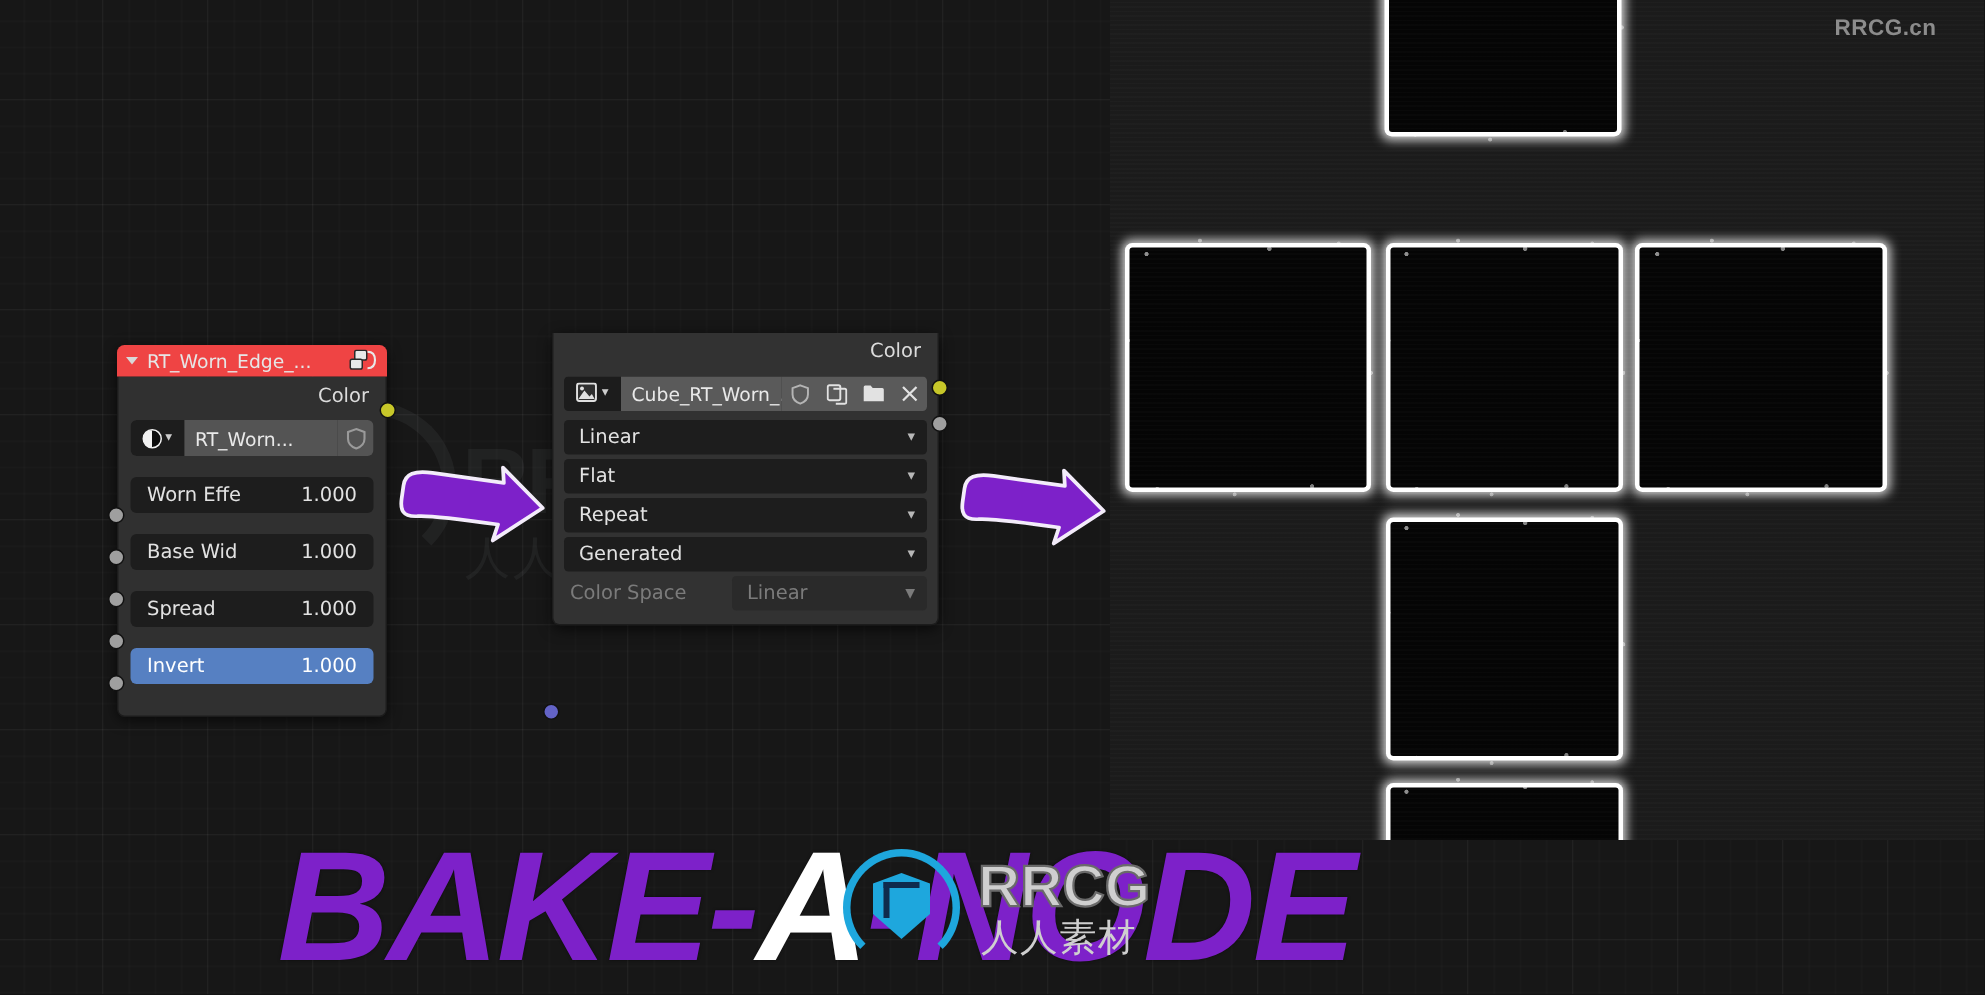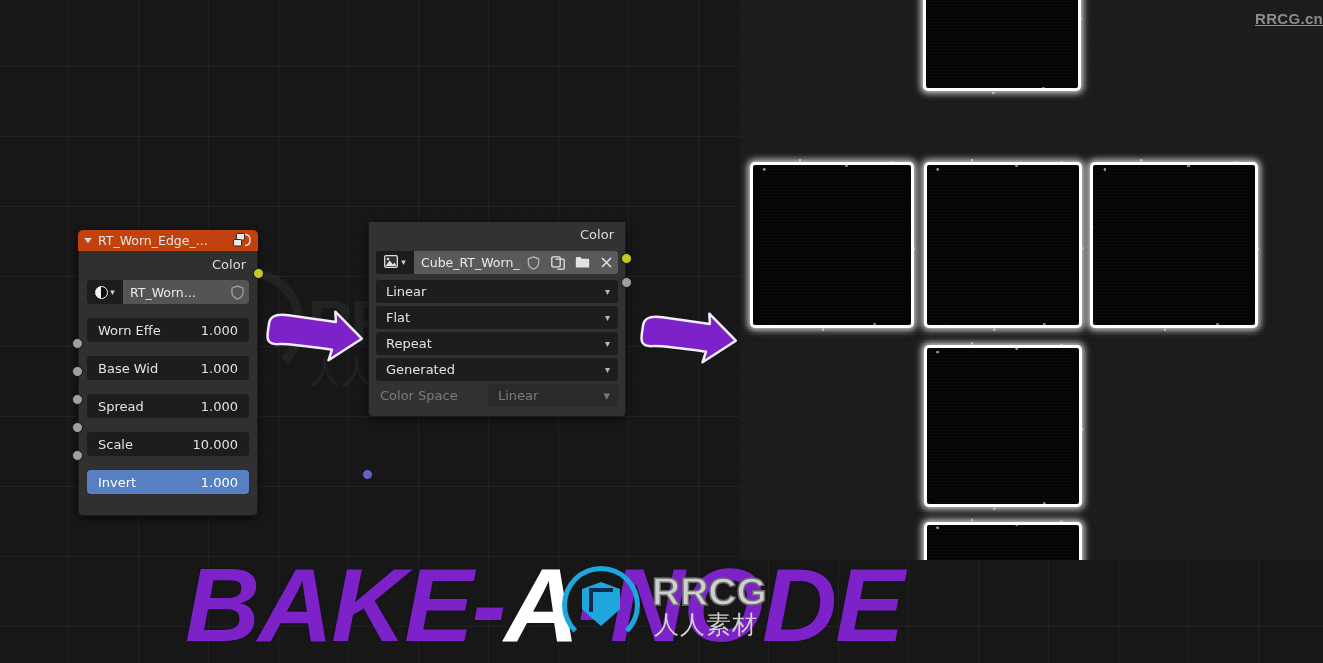--- a/index.html
+++ b/index.html
@@ -130,21 +130,21 @@
     position:absolute;
     width:11px; height:11px; border-radius:50%;
     border:1px solid #111;
   }
   .socket.color  { background:#c7c729; }
   .socket.gray   { background:#9f9f9f; }
   .socket.vector { background:#6363c7; }
 
   
   #nodeA { left:78px; top:230px; width:180px; }
-  #nodeA .node-header { background:#c2410c; }
+  #nodeA .node-header { background:#ef4444; }
   #nodeA .node-body { padding:0 0 7px 0; }
   .out-row {
     height:26px; display:flex; align-items:center; justify-content:flex-end;
     padding-right:11px; font-size:13px; color:#dcdcdc;
   }
   .dblock-row {
     display:flex; align-items:center;
     margin:3px 8px 8px 8px; height:24px;
     border-radius:4px; overflow:hidden;
   }
@@ -275,21 +275,21 @@
 
   <div class="uv-region">
     <div class="uv-cell" style="left:186px; top:-58px;  width:152px; height:146px;"></div>
     <div class="uv-cell" style="left:13px;  top:165px;  width:158px; height:160px;"></div>
     <div class="uv-cell" style="left:187px; top:165px;  width:152px; height:160px;"></div>
     <div class="uv-cell" style="left:353px; top:165px;  width:162px; height:160px;"></div>
     <div class="uv-cell" style="left:187px; top:348px;  width:152px; height:156px;"></div>
     <div class="uv-cell" style="left:187px; top:525px;  width:152px; height:140px;"></div>
     <div class="uv-noise"></div>
   </div>
-  <div class="uv-watermark" style="position:absolute; right:0; top:10px; z-index:6;text-decoration:underline;">RRCG.cn</div>
+  <div class="uv-watermark" style="position:absolute; right:32px; top:10px; z-index:6;">RRCG.cn</div>
 
   <div class="node" id="nodeA">
     <div class="node-header">
       <span class="collapse-tri"></span>
       <span>RT_Worn_Edge_...</span>
       <span style="position:absolute; right:6px; top:3px;">
         <svg width="20" height="15" viewBox="0 0 20 15">
           <rect x="4.5" y="0.5" width="8" height="6.5" rx="1.2" fill="#e8e8e8" stroke="#2a2a2a" stroke-width="1"></rect>
           <rect x="1.5" y="6.5" width="8" height="6.5" rx="1.2" fill="#e8e8e8" stroke="#2a2a2a" stroke-width="1"></rect>
           <path d="M13 1.5 q5 0 5 5.5 q0 5.5 -5 5.5" fill="none" stroke="#e8e8e8" stroke-width="1.4"></path>
@@ -320,24 +320,20 @@
         <span class="pvalue">1.000</span>
       </div>
       <div class="prop-row">
         <span class="pname">Base Wid</span>
         <span class="pvalue">1.000</span>
       </div>
       <div class="prop-row">
         <span class="pname">Spread</span>
         <span class="pvalue">1.000</span>
       </div>
-      <div class="prop-row">
-        <span class="pname">Scale</span>
-        <span class="pvalue">10.000</span>
-      </div>
       <div class="prop-row slider">
         <span class="pname">Invert</span>
         <span class="pvalue">1.000</span>
       </div>
     </div>
 
     <div class="socket color" style="left:175px; top:38px;"></div>
     <div class="socket gray" style="left:-6px; top:108px;"></div>
     <div class="socket gray" style="left:-6px; top:136px;"></div>
     <div class="socket gray" style="left:-6px; top:164px;"></div>

